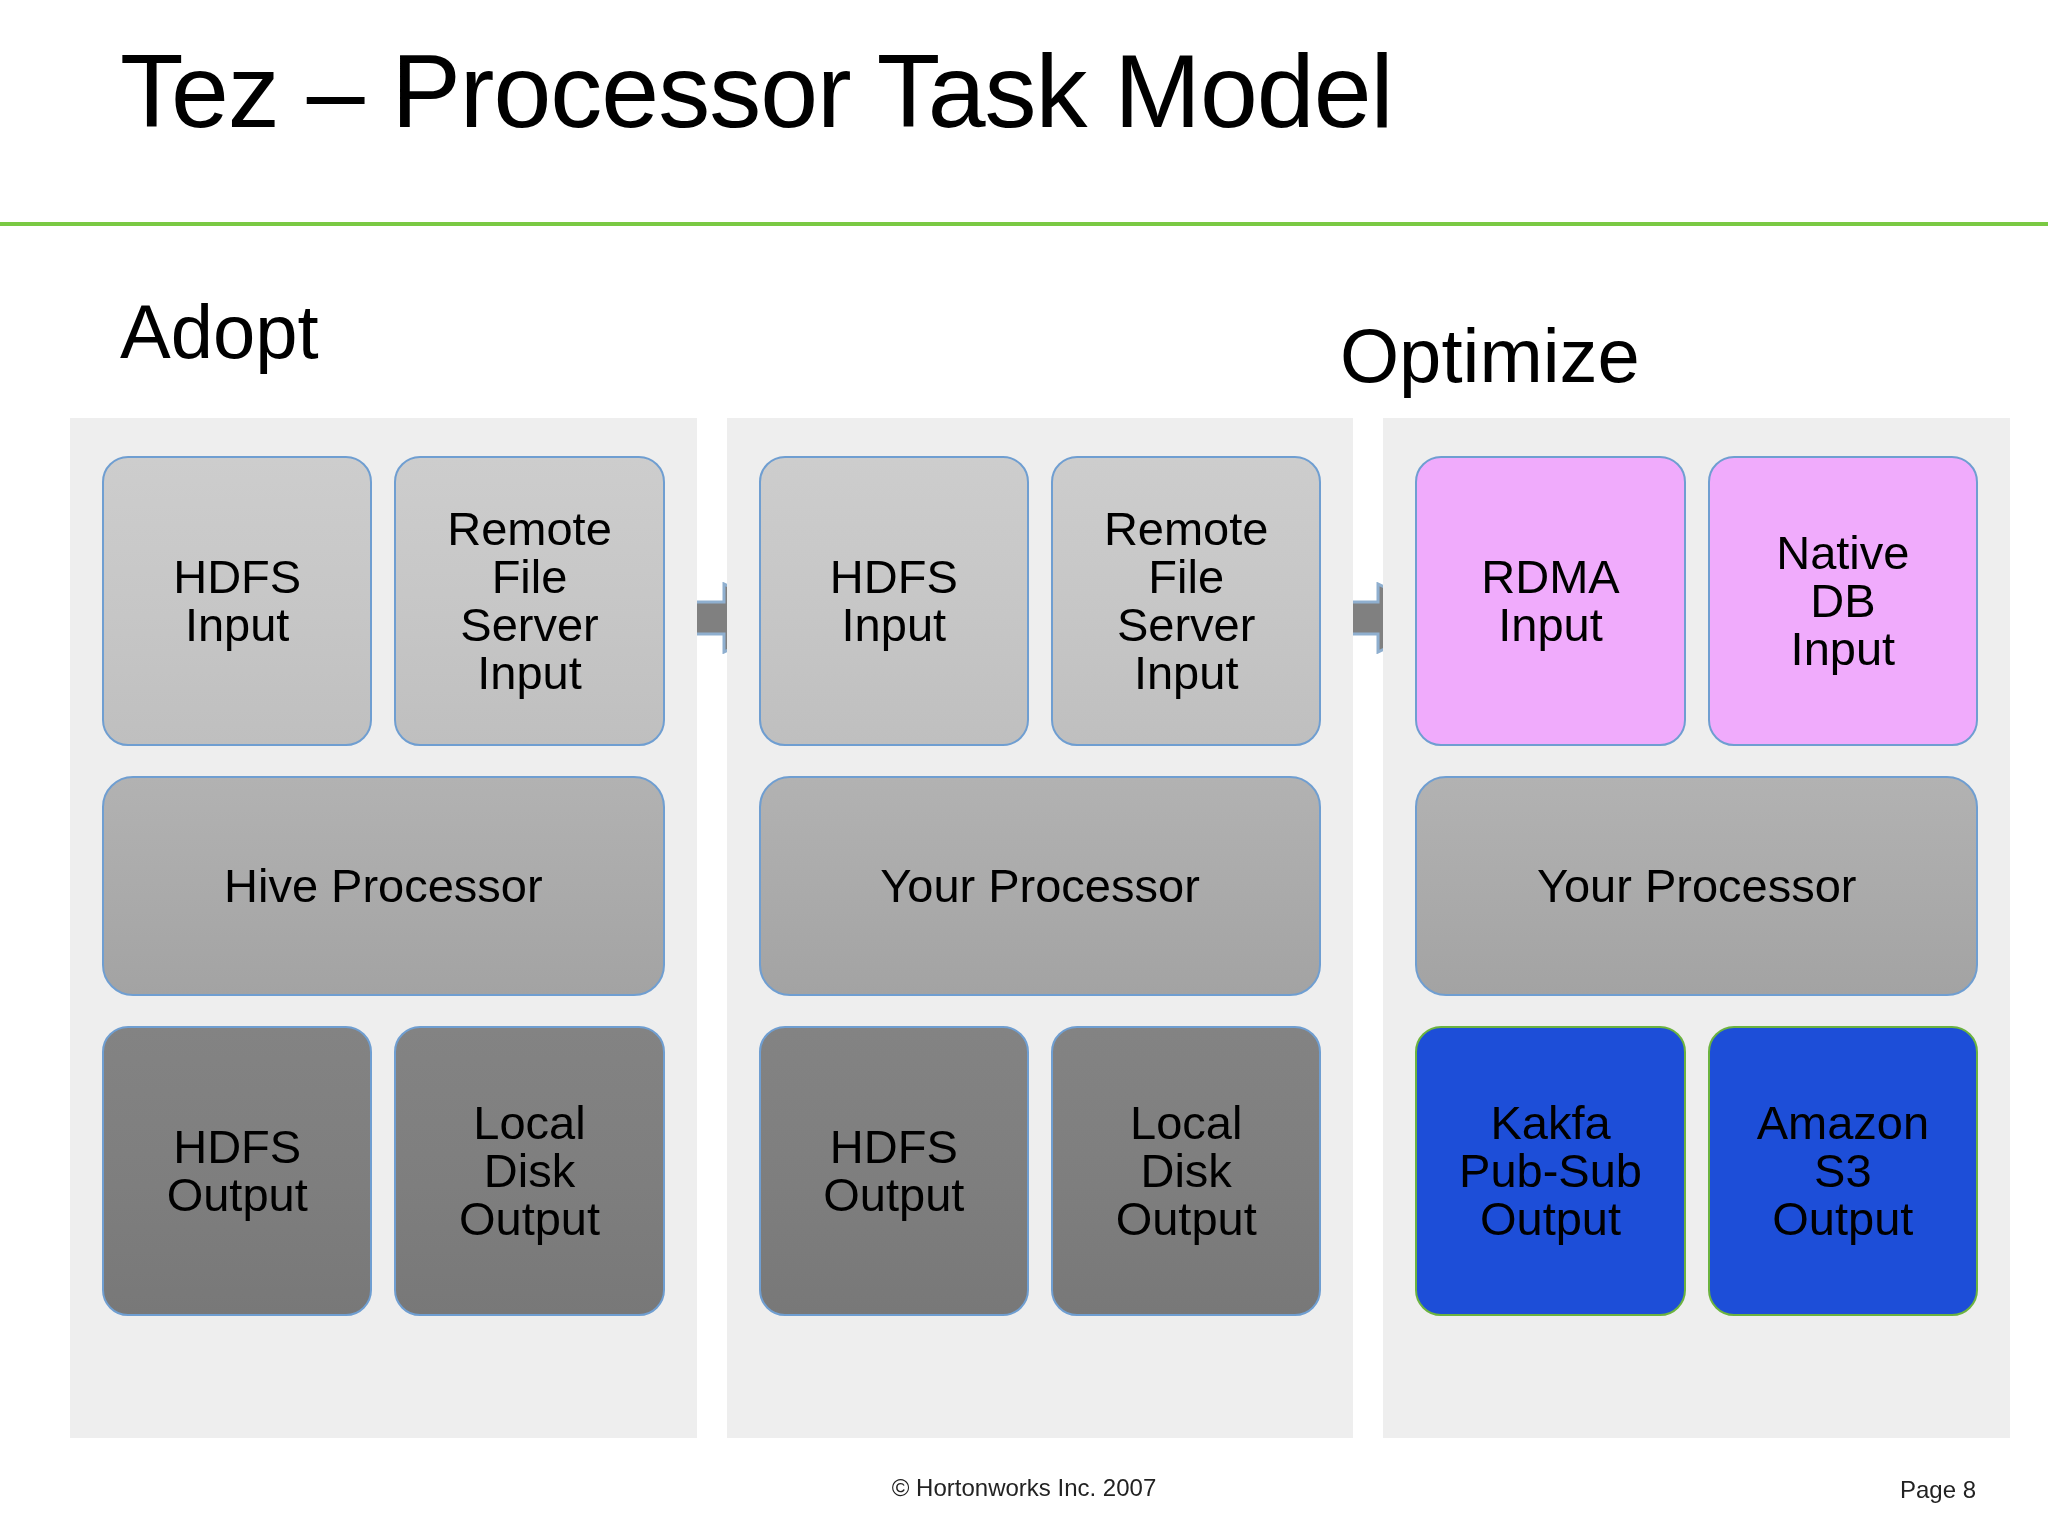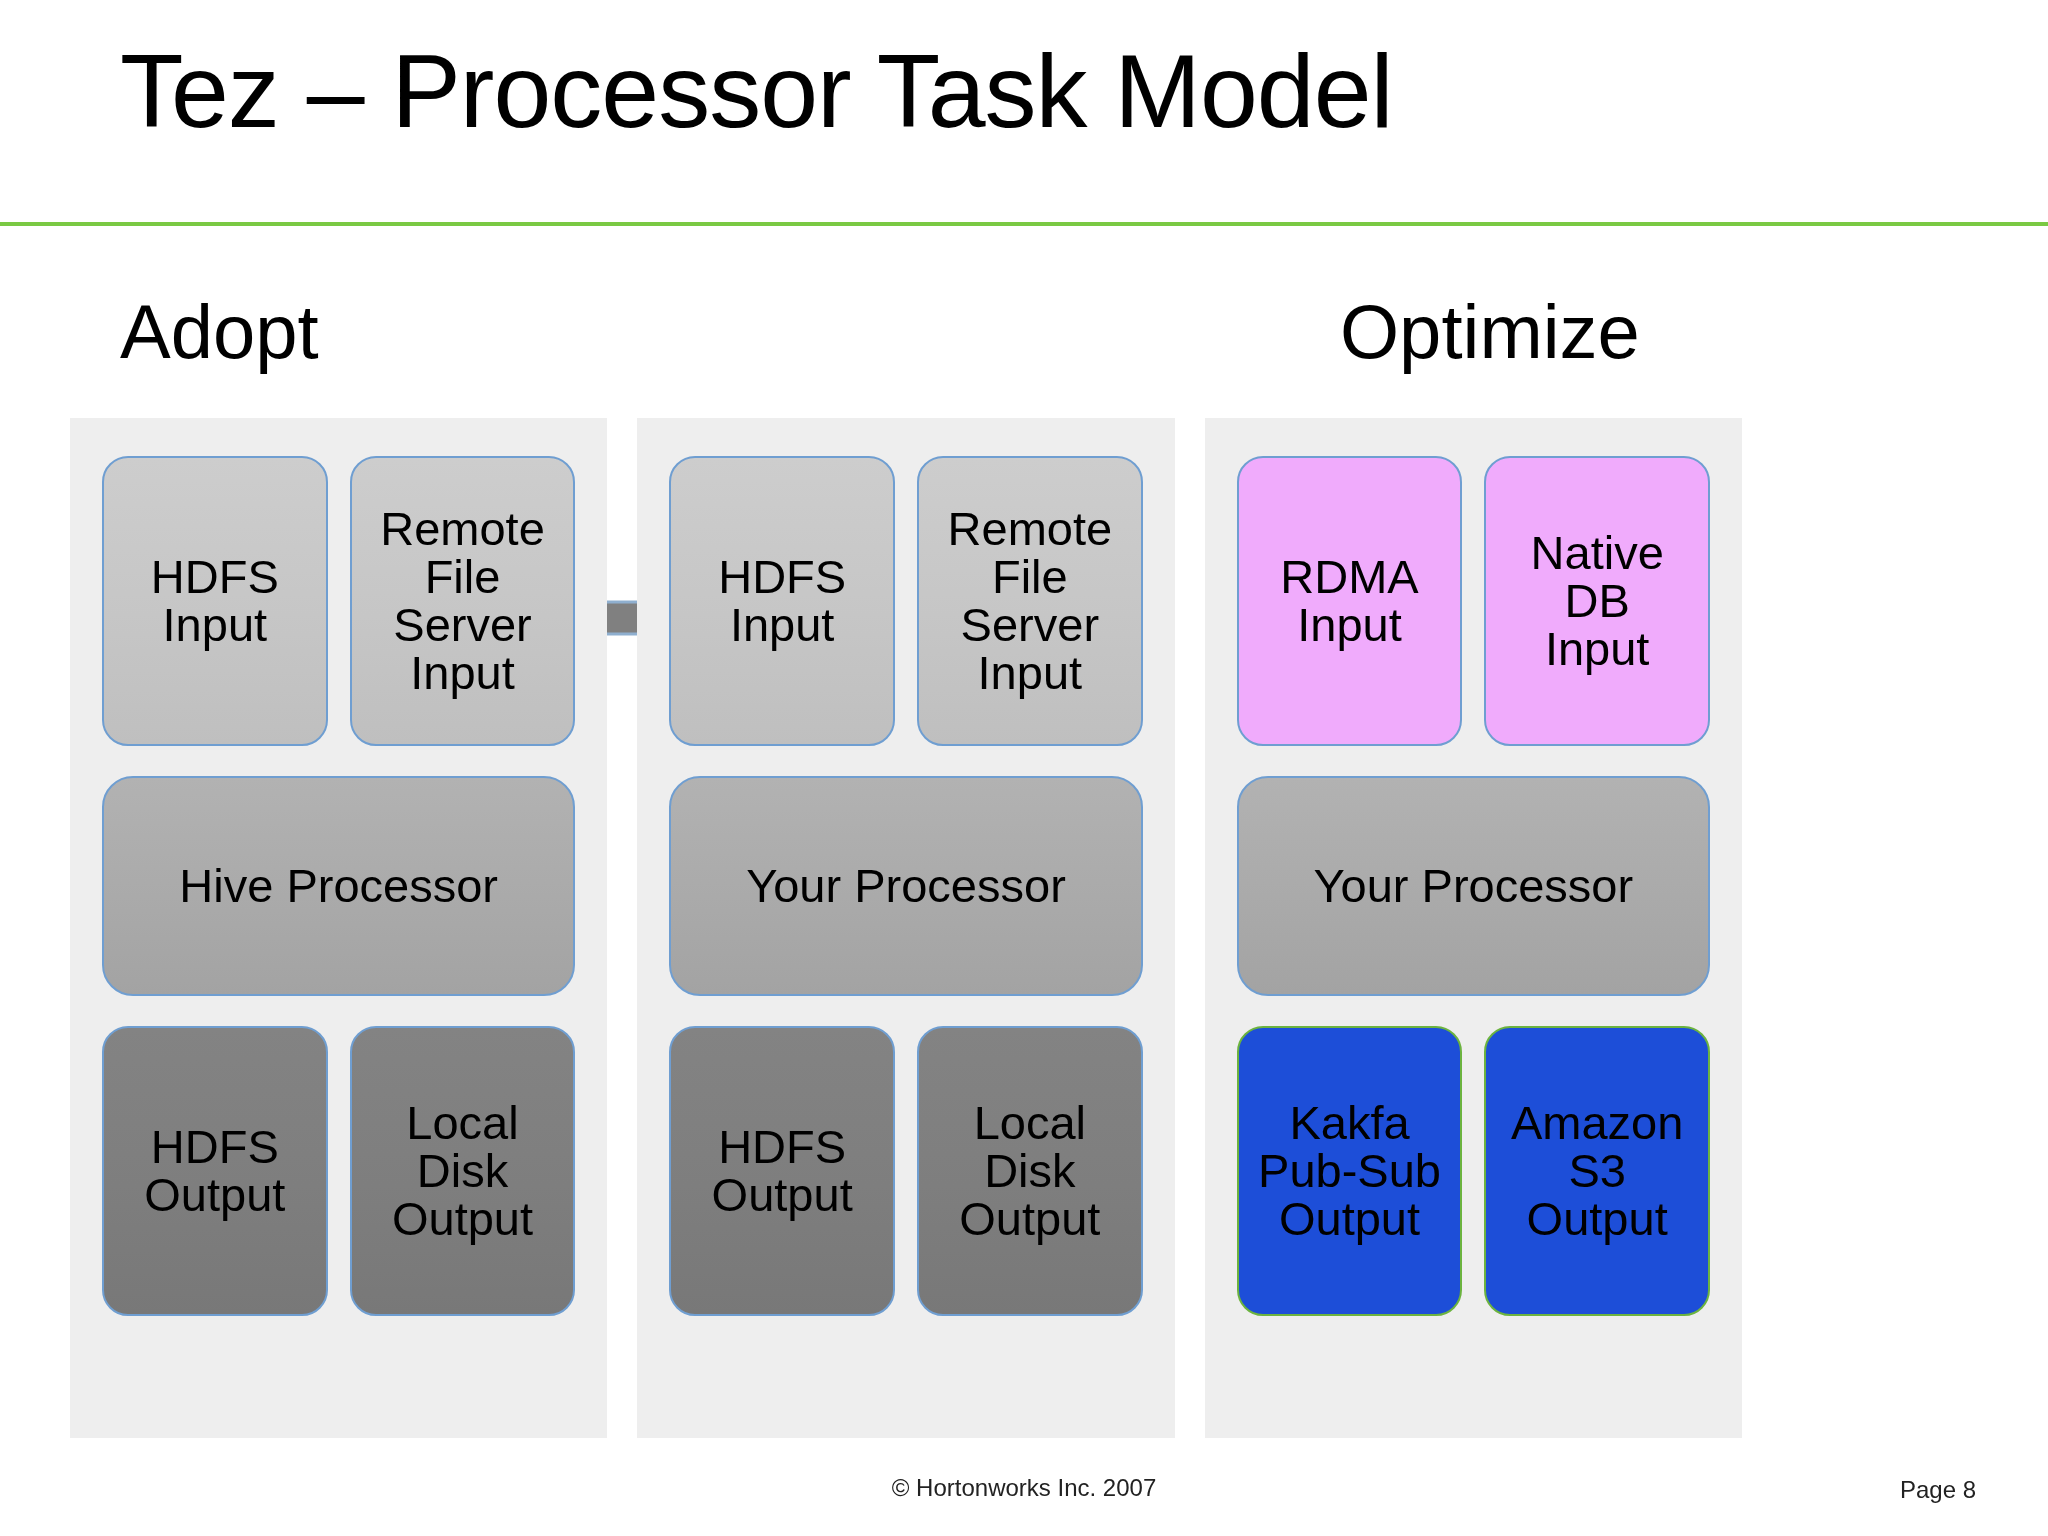--- a/index.html
+++ b/index.html
@@ -51,38 +51,38 @@
     height: 100px;
     line-height: 100px;
     font-size: 76px;
     font-weight: 400;
     text-align: left;
     white-space: nowrap;
     color: #000000;
   }
   .stage-label.s1 { left: 120px;  width: 350px; }
   .stage-label.s2 { left: 620px;  width: 350px; }
-  .stage-label.s3 { left: 1340px; width: 350px; }
+  .stage-label.s3 { left: 1340px; width: 350px; margin-top: 24px; }
 
   .flow-arrow {
     position: absolute;
     top: 300px;
     width: 200px;
     height: 72px;
   }
   .flow-arrow.a1 { left: 596px; }
   .flow-arrow.a2 { left: 1250px; }
   .flow-arrow svg { display: block; width: 100%; height: 100%; }
 
   
   .panels {
     position: absolute;
     left: 70px;
     top: 418px;
-    width: 1672px;
+    width: 1940px;
     height: 1020px;
     display: flex;
     gap: 30px;
   }
   .panel {
     flex: 1 1 0;
     background: #eeeeee;
     display: flex;
     flex-direction: column;
     padding: 38px 32px 38px 32px;

